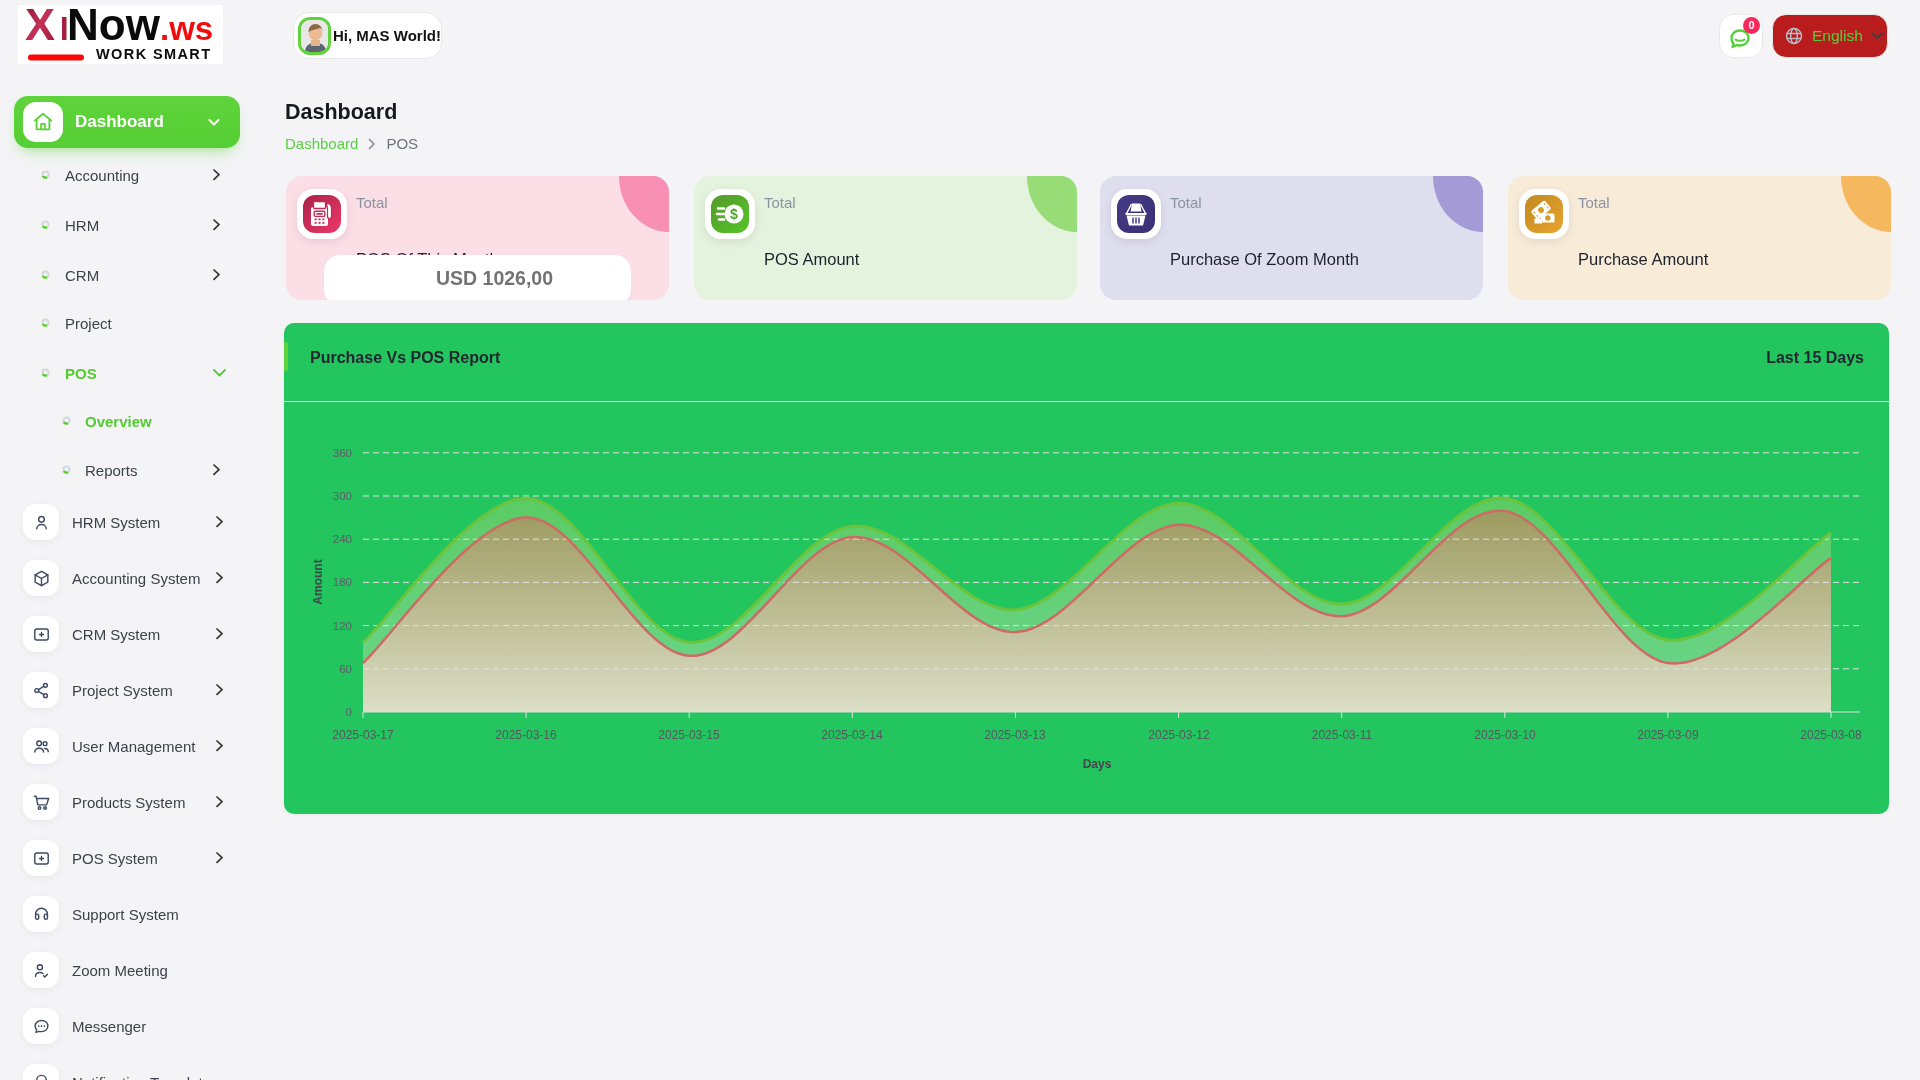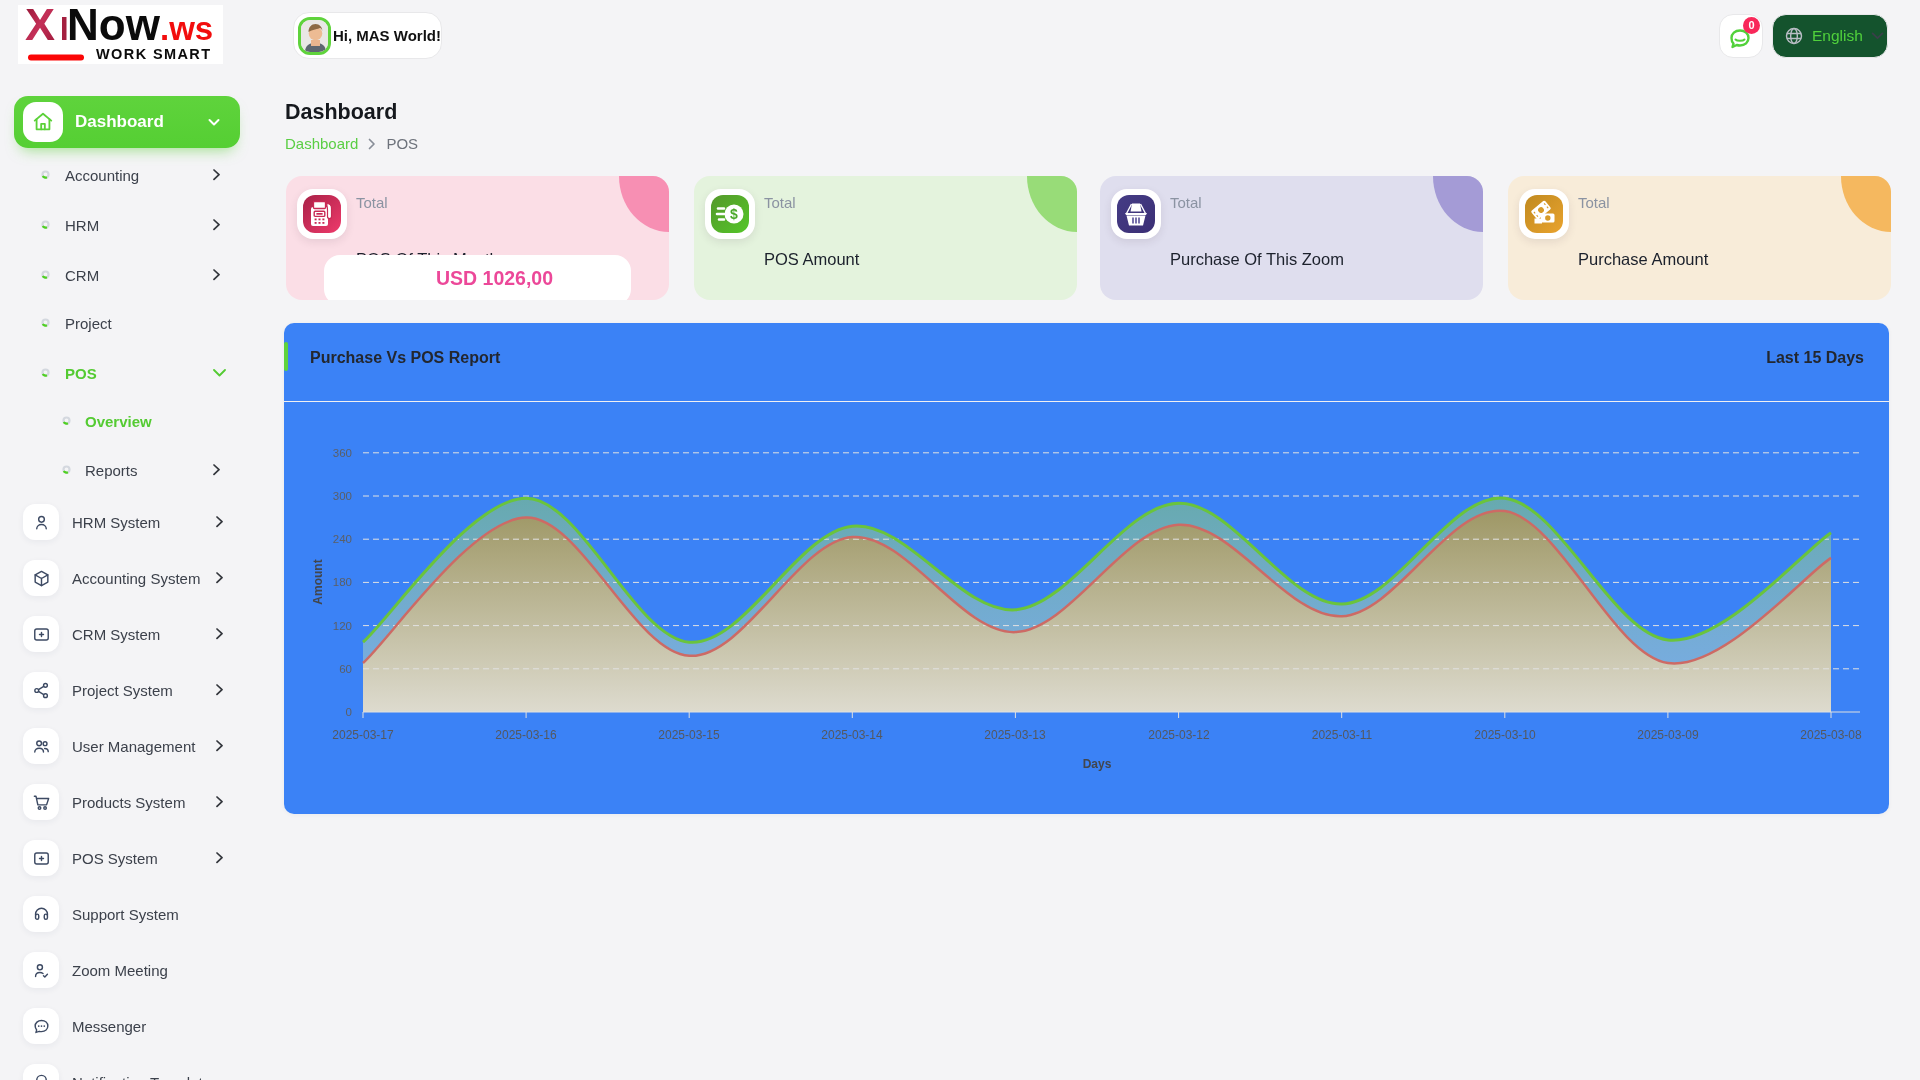--- a/index.html
+++ b/index.html
@@ -31,42 +31,42 @@
   display:flex; align-items:center; justify-content:center; }
 .sitem .label { position:absolute; left:72px; top:50%; transform:translateY(-50%); font-size:15px; color:#3c414b; font-weight:500; }
 .sitem .chev { position:absolute; left:216px; top:50%; margin-top:-6px; }
 
 
 #hichip { left:293px; top:12px; width:149px; height:47px; white-space:nowrap; background:#fff; border:1px solid #e8e8ea;
   border-radius:16px; display:flex; align-items:center; }
 #hichip .av { width:35px; height:38px; border:3px solid #5fd33c; border-radius:12px; margin-left:4px; overflow:hidden; background:#e8e6e4; }
 #hichip .txt { font-size:15px; font-weight:700; color:#111; margin-left:2px; }
 #chatbtn { left:1719px; top:14px; width:44px; height:44px; background:#fff; border:1px solid #e8e8ea; border-radius:14px; }
-#engbtn { left:1772px; top:14px; width:116px; height:44px; background:#14532d; border:1px solid #e8e8ea; border-radius:14px;
+#engbtn { left:1772px; top:14px; width:116px; height:44px; background:#b91c1c; border:1px solid #e8e8ea; border-radius:14px;
   display:flex; align-items:center; }
 #engbtn .lbl { color:#50d13c; font-size:15.5px; font-weight:500; margin-left:8px; }
 
 
 #h1 { left:285px; top:100px; font-size:21.5px; font-weight:700; color:#15181d; }
 #crumb { left:285px; top:135px; font-size:15px; display:flex; align-items:center; }
 #crumb .a { color:#5ace44; }
 #crumb .b { color:#6d727b; }
 
 .card { position:absolute; top:176px; width:383px; height:124px; border-radius:16px; overflow:hidden; }
 .card .corner { position:absolute; right:0; top:0; width:50px; height:56px; border-bottom-left-radius:100% 100%; }
 .card .ibox { position:absolute; left:11px; top:13px; width:50px; height:50px; background:#fff; border-radius:16px;
   box-shadow:0 3px 8px rgba(60,40,60,.10); }
 .card .icon { position:absolute; left:6px; top:6px; width:38px; height:38px; border-radius:12px; }
 .card .total { position:absolute; left:70px; top:18px; font-size:15px; color:#8b93a2; }
 .card .name { position:absolute; left:70px; top:42px; font-size:16.5px; font-weight:400; color:#1c212c;margin-top:32px; }
 .card .vbox { position:absolute; left:38px; right:38px; top:79px; bottom:-5px; background:#fff; border-radius:16px;
   text-align:center; }
-.card .vbox span { display:block; margin-top:12px; font-size:19.5px; font-weight:700; color:#ec4899;padding-left:34px; }
-
-#chartcard { left:284px; top:323px; width:1605px; height:491px; background:#3b82f6; border-radius:10px;
+.card .vbox span { display:block; margin-top:12px; font-size:19.5px; font-weight:700; color:#737373;padding-left:34px; }
+
+#chartcard { left:284px; top:323px; width:1605px; height:491px; background:#22c55e; border-radius:10px;
   box-shadow:0 1px 4px rgba(40,50,80,.05); }
 #chartcard .accent { position:absolute; left:0; top:19px; width:3.5px; height:29px; background:#5fd33c; border-radius:2px; }
 #chartcard .title { position:absolute; left:26px; top:26px; font-size:16px; font-weight:700; color:#23272f; }
 #chartcard .range { position:absolute; right:25px; top:26px; font-size:16px; font-weight:700; color:#23272f; }
 #chartcard .hline { position:absolute; left:0; right:0; top:78px; height:1px; background:#f0f0f2; }
 </style>
 </head>
 <body>
 
 <div id="logo" class="abs">
@@ -398,21 +398,21 @@
         <path d="M9.5 4l-5 9.5M18.5 4l5 9.5" stroke="#fff" stroke-width="1.4" fill="none"></path>
         <path d="M3 13h22l-1 2H4z" fill="#fff"></path>
         <path d="M4.5 15.5h19L21 25.5H7z" fill="#fff"></path>
         <g stroke="#4a4190" stroke-width="1.5">
               <path d="M11 17.5v6M14 17.5v6M17 17.5v6"></path>
             </g>
       </svg>
     </div>
       </div>
     <div class="total">Total</div>
-    <div class="name">Purchase Of This Zoom</div>
+    <div class="name">Purchase Of Zoom Month</div>
   </div>
 
   <div class="card" style="left:1508px;background:#f8ecd9">
     <div class="corner" style="background:#f5b85f"></div>
     <div class="ibox">
         <div class="icon" style="background:linear-gradient(135deg,#c08a20,#e9a32e)">
       <svg style="position:absolute;left:5px;top:5px" width="28" height="28" viewBox="0 0 28 28">
         <rect x="11" y="13.5" width="13.5" height="9" rx="1.5" fill="#fff"></rect>
         <circle cx="17.8" cy="18" r="2.7" fill="#d79b28"></circle>
         <path d="M4.5 18.5h7.5v5H4.5z" fill="#fff"></path>

